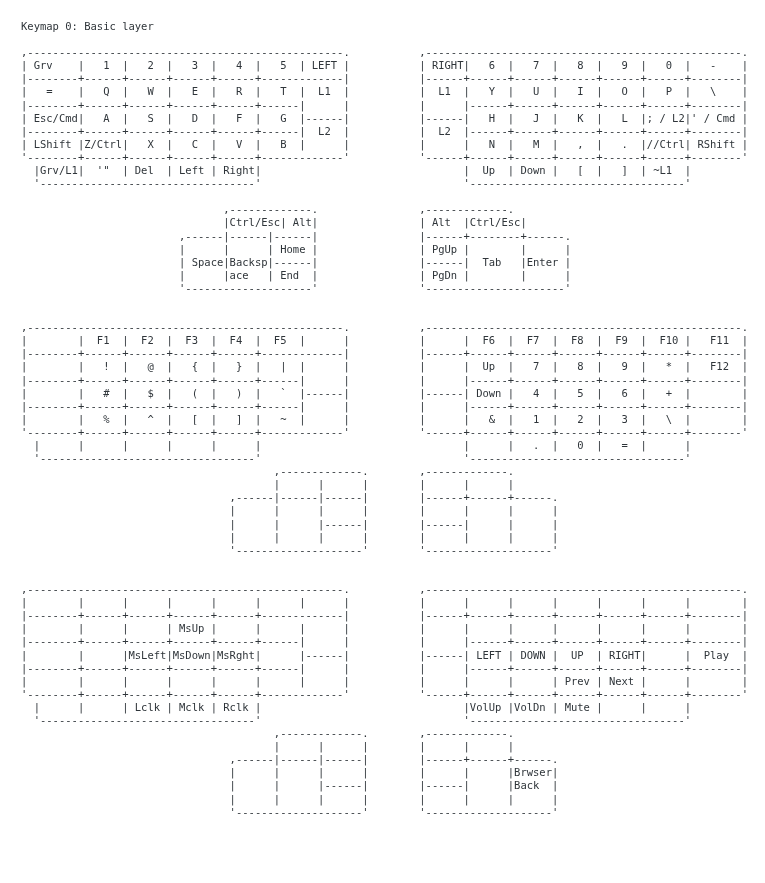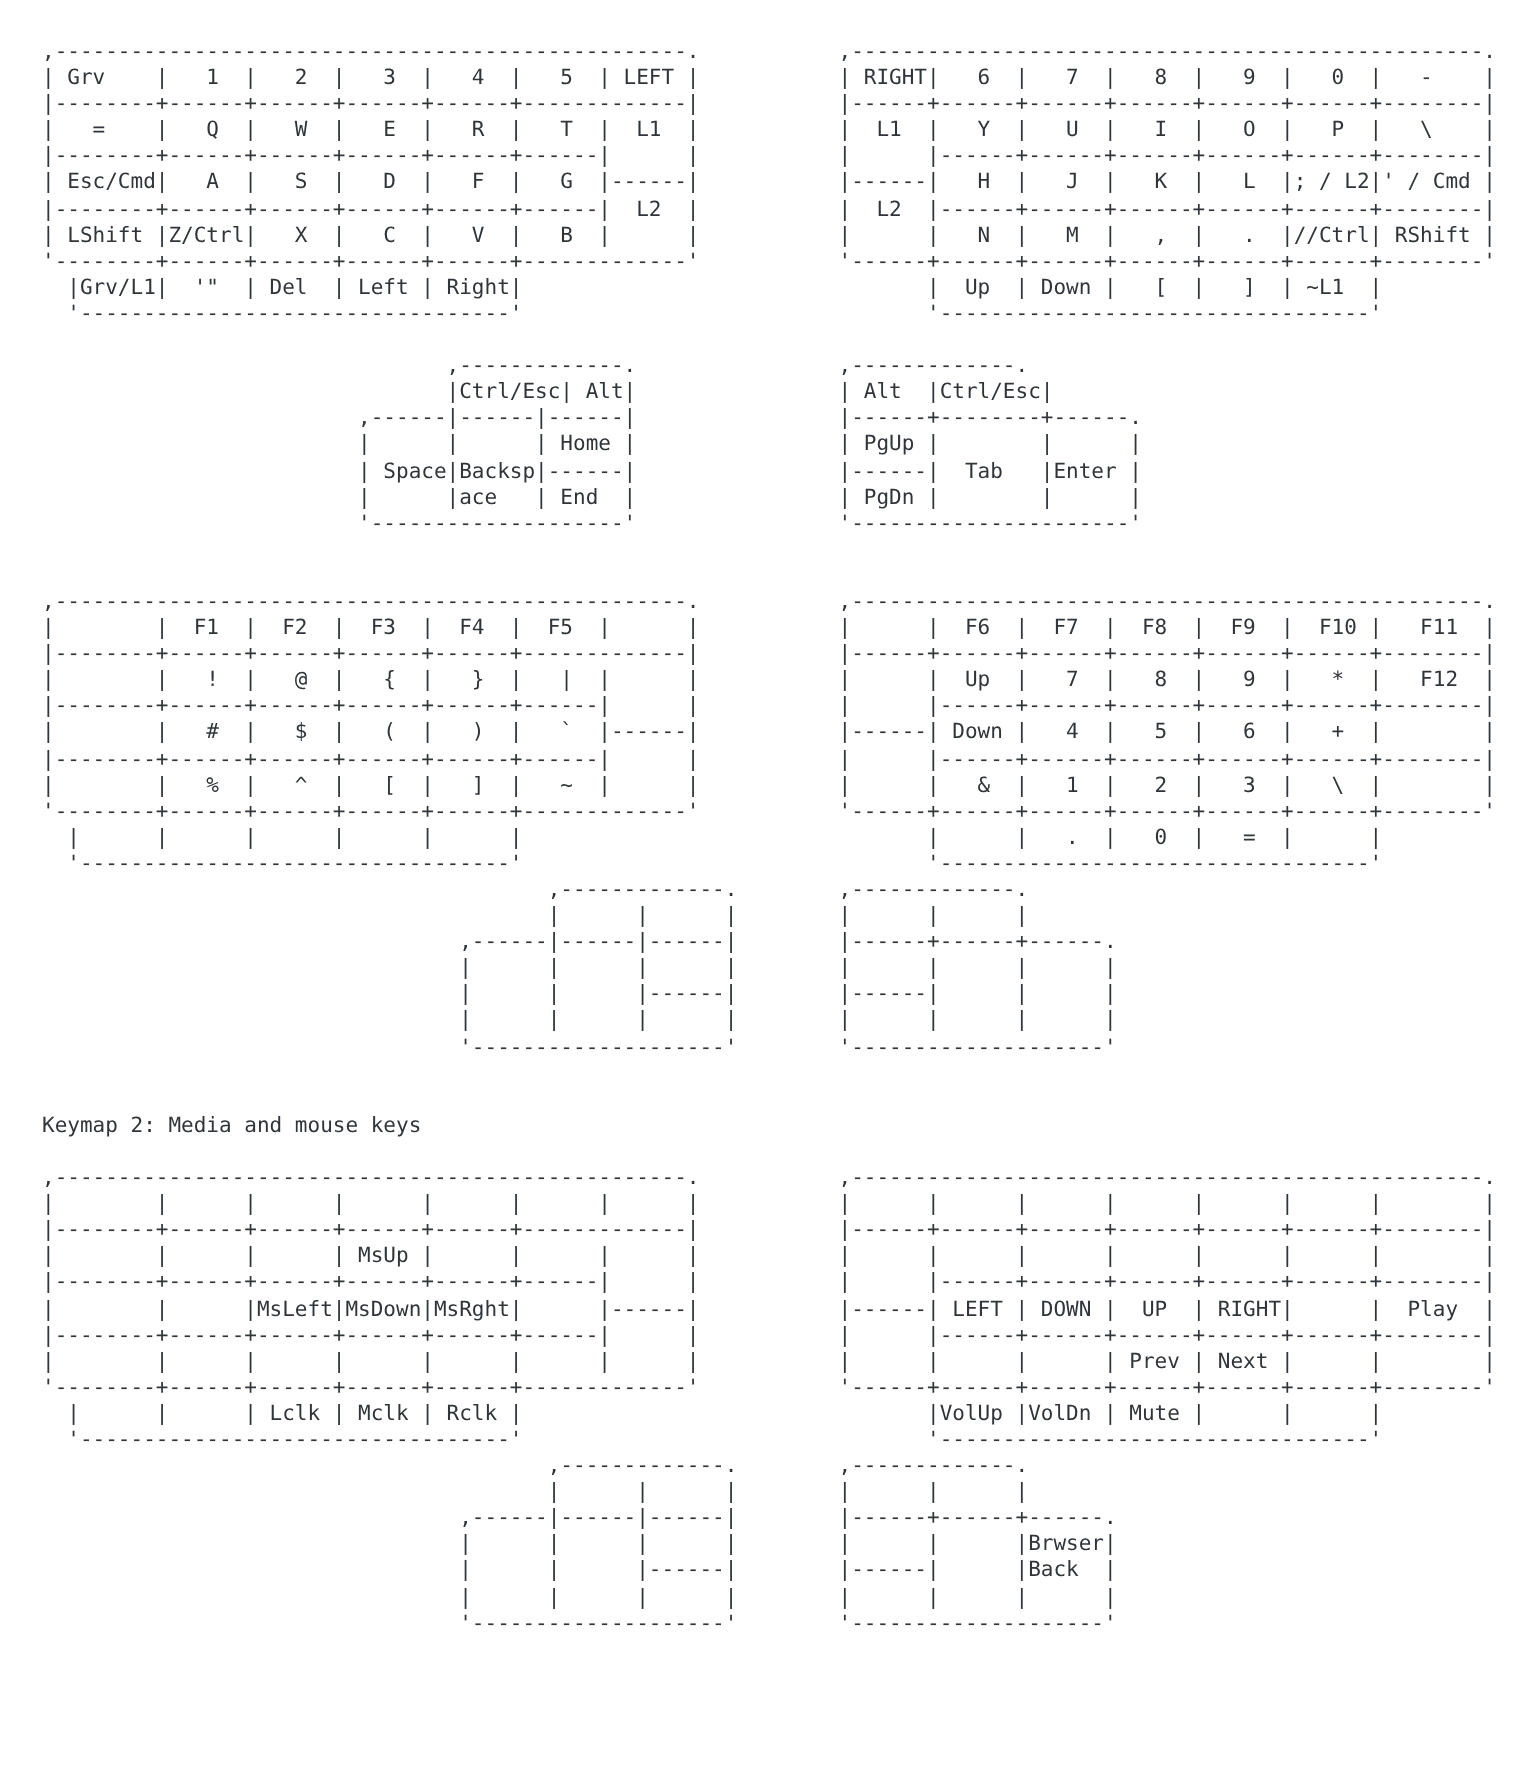--- a/index.html
+++ b/index.html
@@ -30,20 +30,21 @@
     white-space: pre;
     margin: 0 0 26.2px 0;
   }
 </style>
 </head>
 <body>
 
 <div class="doc">
 
   <div class="section">
+    <div class="keymap-title">Keymap 0: Basic layer</div>
     <pre class="keymap-art">,--------------------------------------------------.           ,--------------------------------------------------.
 | Grv    |   1  |   2  |   3  |   4  |   5  | LEFT |           | RIGHT|   6  |   7  |   8  |   9  |   0  |   -    |
 |--------+------+------+------+------+-------------|           |------+------+------+------+------+------+--------|
 |   =    |   Q  |   W  |   E  |   R  |   T  |  L1  |           |  L1  |   Y  |   U  |   I  |   O  |   P  |   \    |
 |--------+------+------+------+------+------|      |           |      |------+------+------+------+------+--------|
 | Esc/Cmd|   A  |   S  |   D  |   F  |   G  |------|           |------|   H  |   J  |   K  |   L  |; / L2|' / Cmd |
 |--------+------+------+------+------+------|  L2  |           |  L2  |------+------+------+------+------+--------|
 | LShift |Z/Ctrl|   X  |   C  |   V  |   B  |      |           |      |   N  |   M  |   ,  |   .  |//Ctrl| RShift |
 '--------+------+------+------+------+-------------'           '------+------+------+------+------+------+--------'
   |Grv/L1|  '"  | Del  | Left | Right|                                |  Up  | Down |   [  |   ]  | ~L1  |
@@ -73,21 +74,20 @@
                                         ,-------------.        ,-------------.
                                         |      |      |        |      |      |
                                  ,------|------|------|        |------+------+------.
                                  |      |      |      |        |      |      |      |
                                  |      |      |------|        |------|      |      |
                                  |      |      |      |        |      |      |      |
                                  '--------------------'        '--------------------'</pre>
   </div>
 
   <div class="section">
-    <div class="keymap-title">Keymap 2: Media and mouse keys</div>
     <pre class="keymap-art">,--------------------------------------------------.           ,--------------------------------------------------.
 |        |      |      |      |      |      |      |           |      |      |      |      |      |      |        |
 |--------+------+------+------+------+-------------|           |------+------+------+------+------+------+--------|
 |        |      |      | MsUp |      |      |      |           |      |      |      |      |      |      |        |
 |--------+------+------+------+------+------|      |           |      |------+------+------+------+------+--------|
 |        |      |MsLeft|MsDown|MsRght|      |------|           |------| LEFT | DOWN |  UP  | RIGHT|      |  Play  |
 |--------+------+------+------+------+------|      |           |      |------+------+------+------+------+--------|
 |        |      |      |      |      |      |      |           |      |      |      | Prev | Next |      |        |
 '--------+------+------+------+------+-------------'           '------+------+------+------+------+------+--------'
   |      |      | Lclk | Mclk | Rclk |                                |VolUp |VolDn | Mute |      |      |

